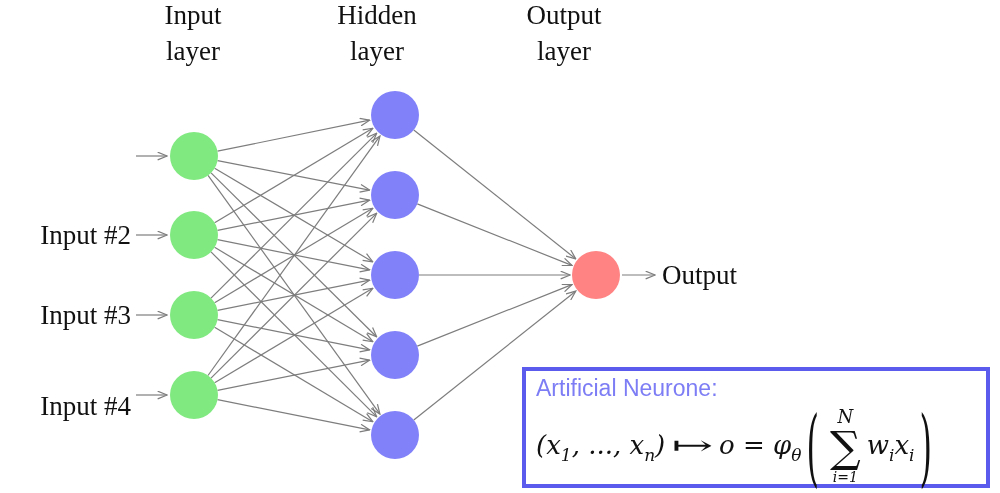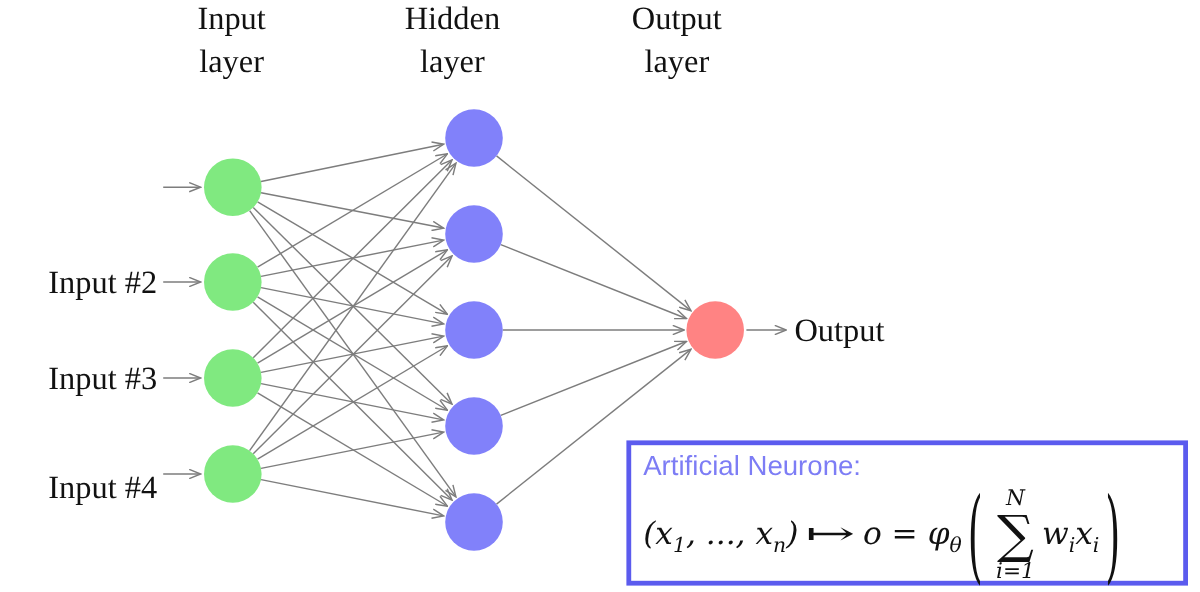--- a/index.html
+++ b/index.html
@@ -41,21 +41,21 @@
   .fm-paren{
     display:inline-block;font-style:normal;font-size:32px;
     transform:scaleY(2.65);vertical-align:middle;margin:0 5px;
   }
   .sum-stack{
     display:inline-flex;flex-direction:column;align-items:center;
     vertical-align:middle;margin:0 6px;line-height:normal;
   }
   .sum-top{font-style:italic;font-size:18px;line-height:19px;}
   .sum-sym{font-style:normal;font-size:43px;line-height:42px;}
-  .sum-bot{font-style:italic;font-size:18px;line-height:19px;}
+  .sum-bot{font-style:italic;font-size:14px;line-height:19px;}
 </style>
 </head>
 <body>
 
 <div class="canvas">
   <svg id="net-svg" width="1000" height="493" viewBox="0 0 1000 493">
       <defs>
         <marker id="arrow" viewBox="0 0 10 8" refX="9" refY="4" markerWidth="11" markerHeight="9" orient="auto" markerUnits="userSpaceOnUse">
           <path d="M0.5,0.5 L9.2,4 L0.5,7.5" fill="none" stroke="#7d7d7d" stroke-width="1.1"></path>
         </marker>

